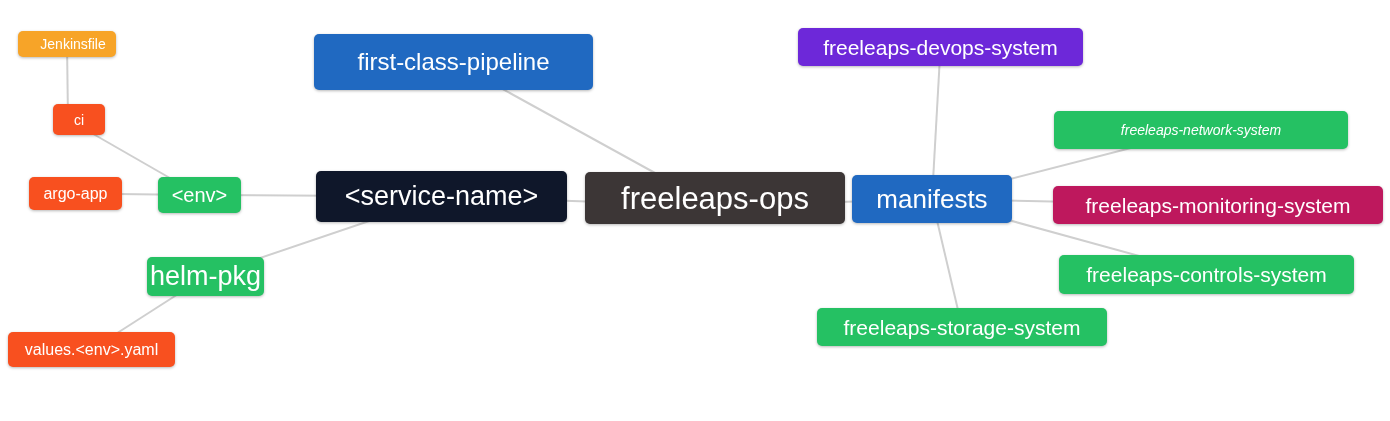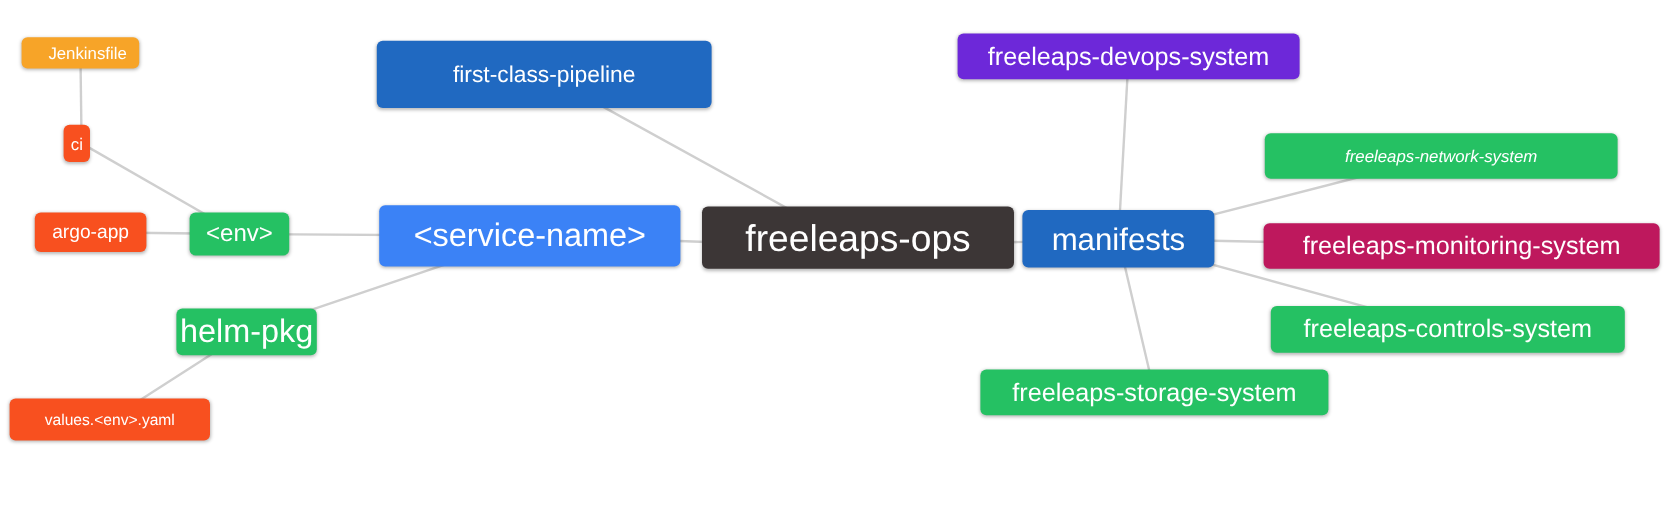--- a/index.html
+++ b/index.html
@@ -52,27 +52,27 @@
       <line x1="441.5" y1="196.5" x2="715" y2="206" stroke="#CFCFCF" stroke-width="2"></line>
       <line x1="715" y1="206" x2="932" y2="199" stroke="#CFCFCF" stroke-width="2"></line>
       <line x1="932" y1="199" x2="940.5" y2="47" stroke="#CFCFCF" stroke-width="2"></line>
       <line x1="932" y1="199" x2="1201" y2="130" stroke="#CFCFCF" stroke-width="2"></line>
       <line x1="932" y1="199" x2="1218" y2="205" stroke="#CFCFCF" stroke-width="2"></line>
       <line x1="932" y1="199" x2="1206.5" y2="274.5" stroke="#CFCFCF" stroke-width="2"></line>
       <line x1="932" y1="199" x2="962" y2="327" stroke="#CFCFCF" stroke-width="2"></line>
     </svg>
 
 <div class="node" style="left: 18px; top: 31px; width: 98px; height: 26px; font-size: 14px; background: rgb(247, 164, 40); color: rgb(255, 255, 255); padding-left: 12px;">Jenkinsfile</div>
-    <div class="node" style="left: 53px; top: 104px; width: 22px; height: 31px; font-size: 14px; background: rgb(248, 80, 31); color: rgb(255, 255, 255);">ci</div>
+    <div class="node" style="left: 53px; top: 104px; width: 52px; height: 31px; font-size: 14px; background: rgb(248, 80, 31); color: rgb(255, 255, 255);">ci</div>
     <div class="node" style="left: 29px; top: 177px; width: 93px; height: 33px; font-size: 16px; background: rgb(248, 80, 31); color: rgb(255, 255, 255);">argo-app</div>
     <div class="node" style="left: 158px; top: 177px; width: 83px; height: 36px; font-size: 20px; background: rgb(37, 193, 99); color: rgb(255, 255, 255);">&lt;env&gt;</div>
     <div class="node" style="left: 147px; top: 257px; width: 117px; height: 39px; font-size: 27px; background: rgb(37, 193, 99); color: rgb(255, 255, 255);">helm-pkg</div>
-    <div class="node" style="left: 8px; top: 332px; width: 167px; height: 35px; font-size: 13px; background: rgb(248, 80, 31); color: rgb(255, 255, 255);">values.&lt;env&gt;.yaml</div>
-    <div class="node" style="left: 314px; top: 34px; width: 279px; height: 56px; font-size: 19px; background: rgb(32, 105, 193); color: rgb(255, 255, 255);">first-class-pipeline</div>
-    <div class="node" style="left: 316px; top: 171px; width: 251px; height: 51px; font-size: 27px; background: #3b82f6; color: rgb(255, 255, 255);">&lt;service-name&gt;</div>
+    <div class="node" style="left: 8px; top: 332px; width: 167px; height: 35px; font-size: 16px; background: rgb(248, 80, 31); color: rgb(255, 255, 255);">values.&lt;env&gt;.yaml</div>
+    <div class="node" style="left: 314px; top: 34px; width: 279px; height: 56px; font-size: 24px; background: rgb(32, 105, 193); color: rgb(255, 255, 255);">first-class-pipeline</div>
+    <div class="node" style="left: 316px; top: 171px; width: 251px; height: 51px; font-size: 27px; background: #0f172a; color: rgb(255, 255, 255);">&lt;service-name&gt;</div>
     <div class="node" style="left: 585px; top: 172px; width: 260px; height: 52px; font-size: 31px; background: rgb(60, 54, 54); color: rgb(255, 255, 255);">freeleaps-ops</div>
     <div class="node" style="left: 852px; top: 175px; width: 160px; height: 48px; font-size: 26px; background: rgb(32, 105, 193); color: rgb(255, 255, 255);">manifests</div>
     <div class="node" style="left: 798px; top: 28px; width: 285px; height: 38px; font-size: 21px; background: #6d28d9; color: rgb(255, 255, 255);">freeleaps-devops-system</div>
     <div class="node" style="left: 1054px; top: 111px; width: 294px; height: 38px; font-size: 14px; background: rgb(37, 193, 99); color: rgb(255, 255, 255); font-style: italic;">freeleaps-network-system</div>
     <div class="node" style="left: 1053px; top: 186px; width: 330px; height: 38px; font-size: 21px; background: #be185d; color: rgb(255, 255, 255);">freeleaps-monitoring-system</div>
     <div class="node" style="left: 1059px; top: 255px; width: 295px; height: 39px; font-size: 21px; background: rgb(37, 193, 99); color: rgb(255, 255, 255);">freeleaps-controls-system</div>
     <div class="node" style="left: 817px; top: 308px; width: 290px; height: 38px; font-size: 21px; background: rgb(37, 193, 99); color: rgb(255, 255, 255);">freeleaps-storage-system</div>
   </div>
 
 </body></html>

